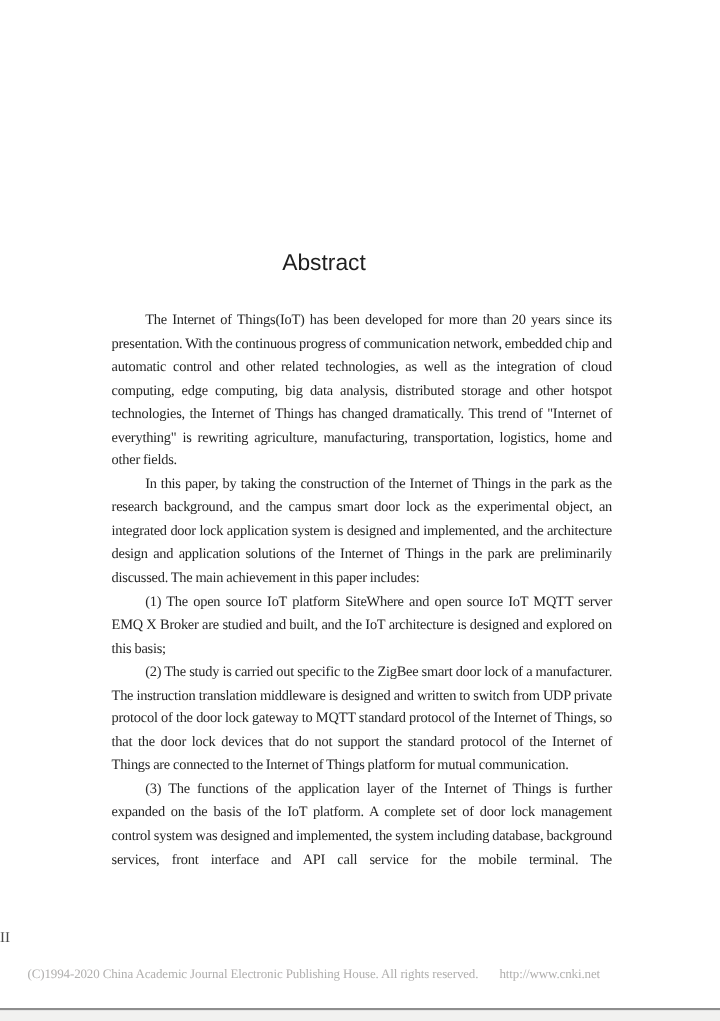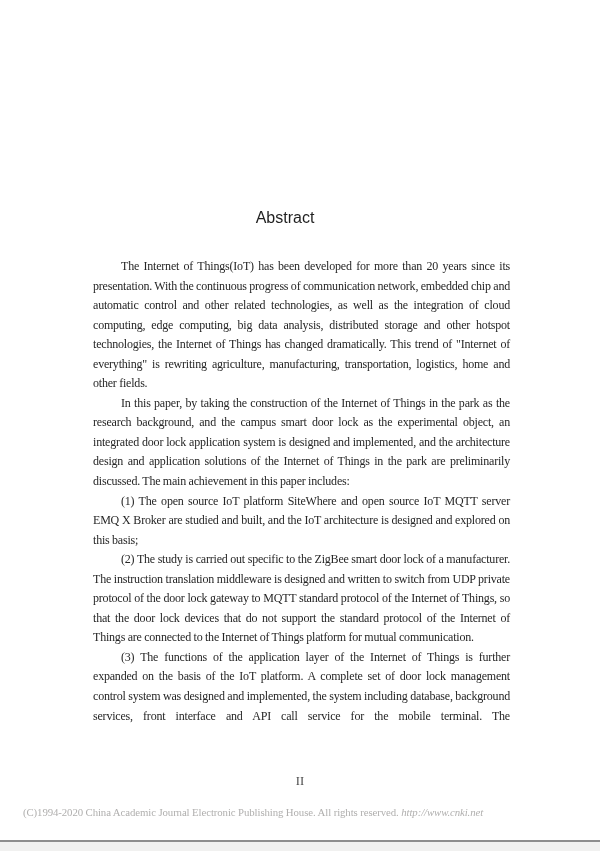--- a/index.html
+++ b/index.html
@@ -29,23 +29,22 @@
   .title-line {
     display: block;
   }
   .abstract-heading {
     position: absolute;
     top: 209px;
     left: 0;
     width: 540px;
     text-align: center;
     font-family: "Liberation Sans", sans-serif;
-    font-size: 16px;
+    font-size: 19px;
     color: #1f1f1f;
-    padding-left: 15px;
   }
   .abstract-body {
     position: absolute;
     top: 257px;
     left: 93px;
     width: 417px;
     text-align: justify;
     font-family: "Liberation Serif", serif;
     font-size: 12px;
     letter-spacing: -0.2px;
@@ -59,38 +58,37 @@
     text-indent: 28px;
   }
   .abstract-body p.continues {
     text-align-last: justify;
   }
   .page-number {
     position: absolute;
     top: 774px;
     left: 0;
     width: 600px;
-    text-align: center;
     font-family: "Liberation Serif", serif;
     font-size: 12.5px;
     color: #4a4a4a;
   }
   .footer-line {
     position: absolute;
     top: 806px;
     left: 23px;
     width: 570px;
     font-family: "Liberation Serif", serif;
     font-size: 10.8px;
     letter-spacing: -0.1px;
     color: #b0afae;
     white-space: nowrap;
   }
   .footer-line .url {
-    font-style: italic;
+    margin-left: 15px;
   }
   .divider {
     position: absolute;
     top: 840px;
     left: 0;
     width: 600px;
     height: 2px;
     background: #8e8e8e;
   }
   .bottom-strip {

